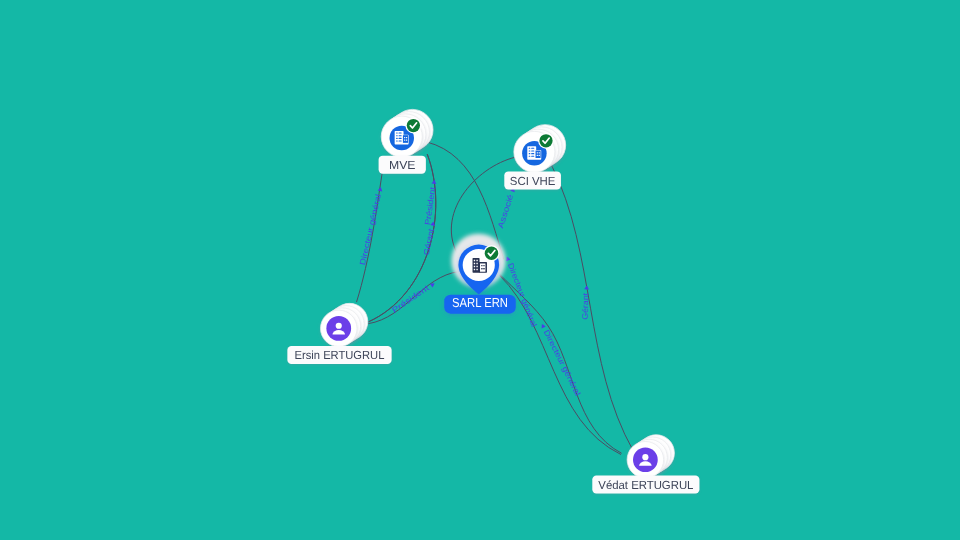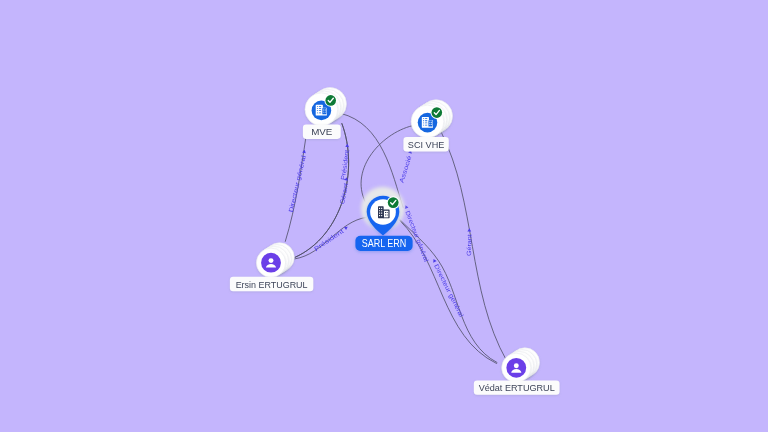--- a/index.html
+++ b/index.html
@@ -1,18 +1,18 @@
 <!DOCTYPE html>
 <html><head>
 <meta charset="utf-8">
 <style>
   html,body{margin:0;padding:0;}
   body{width:768px;height:432px;background:#fafbfd;
        font-family:"Liberation Sans",sans-serif;overflow:hidden;}
-  #stage{position:relative;width:768px;height:432px;background:#c4b5fd;}
+  #stage{position:relative;width:768px;height:432px;background:#14b8a6;}
   #graph{position:absolute;left:0;top:0;width:768px;height:432px;display:block;}
   .edge-path{fill:none;stroke-linecap:round;}
   .edge-label{font-family:"Liberation Sans",sans-serif;font-size:6.3px;}
   .node-label-text{font-family:"Liberation Sans",sans-serif;font-size:9.4px;}
   .root-label-text{font-family:"Liberation Sans",sans-serif;font-size:10.4px;}
 </style>
 </head>
 <body>
 
 <div id="stage">

